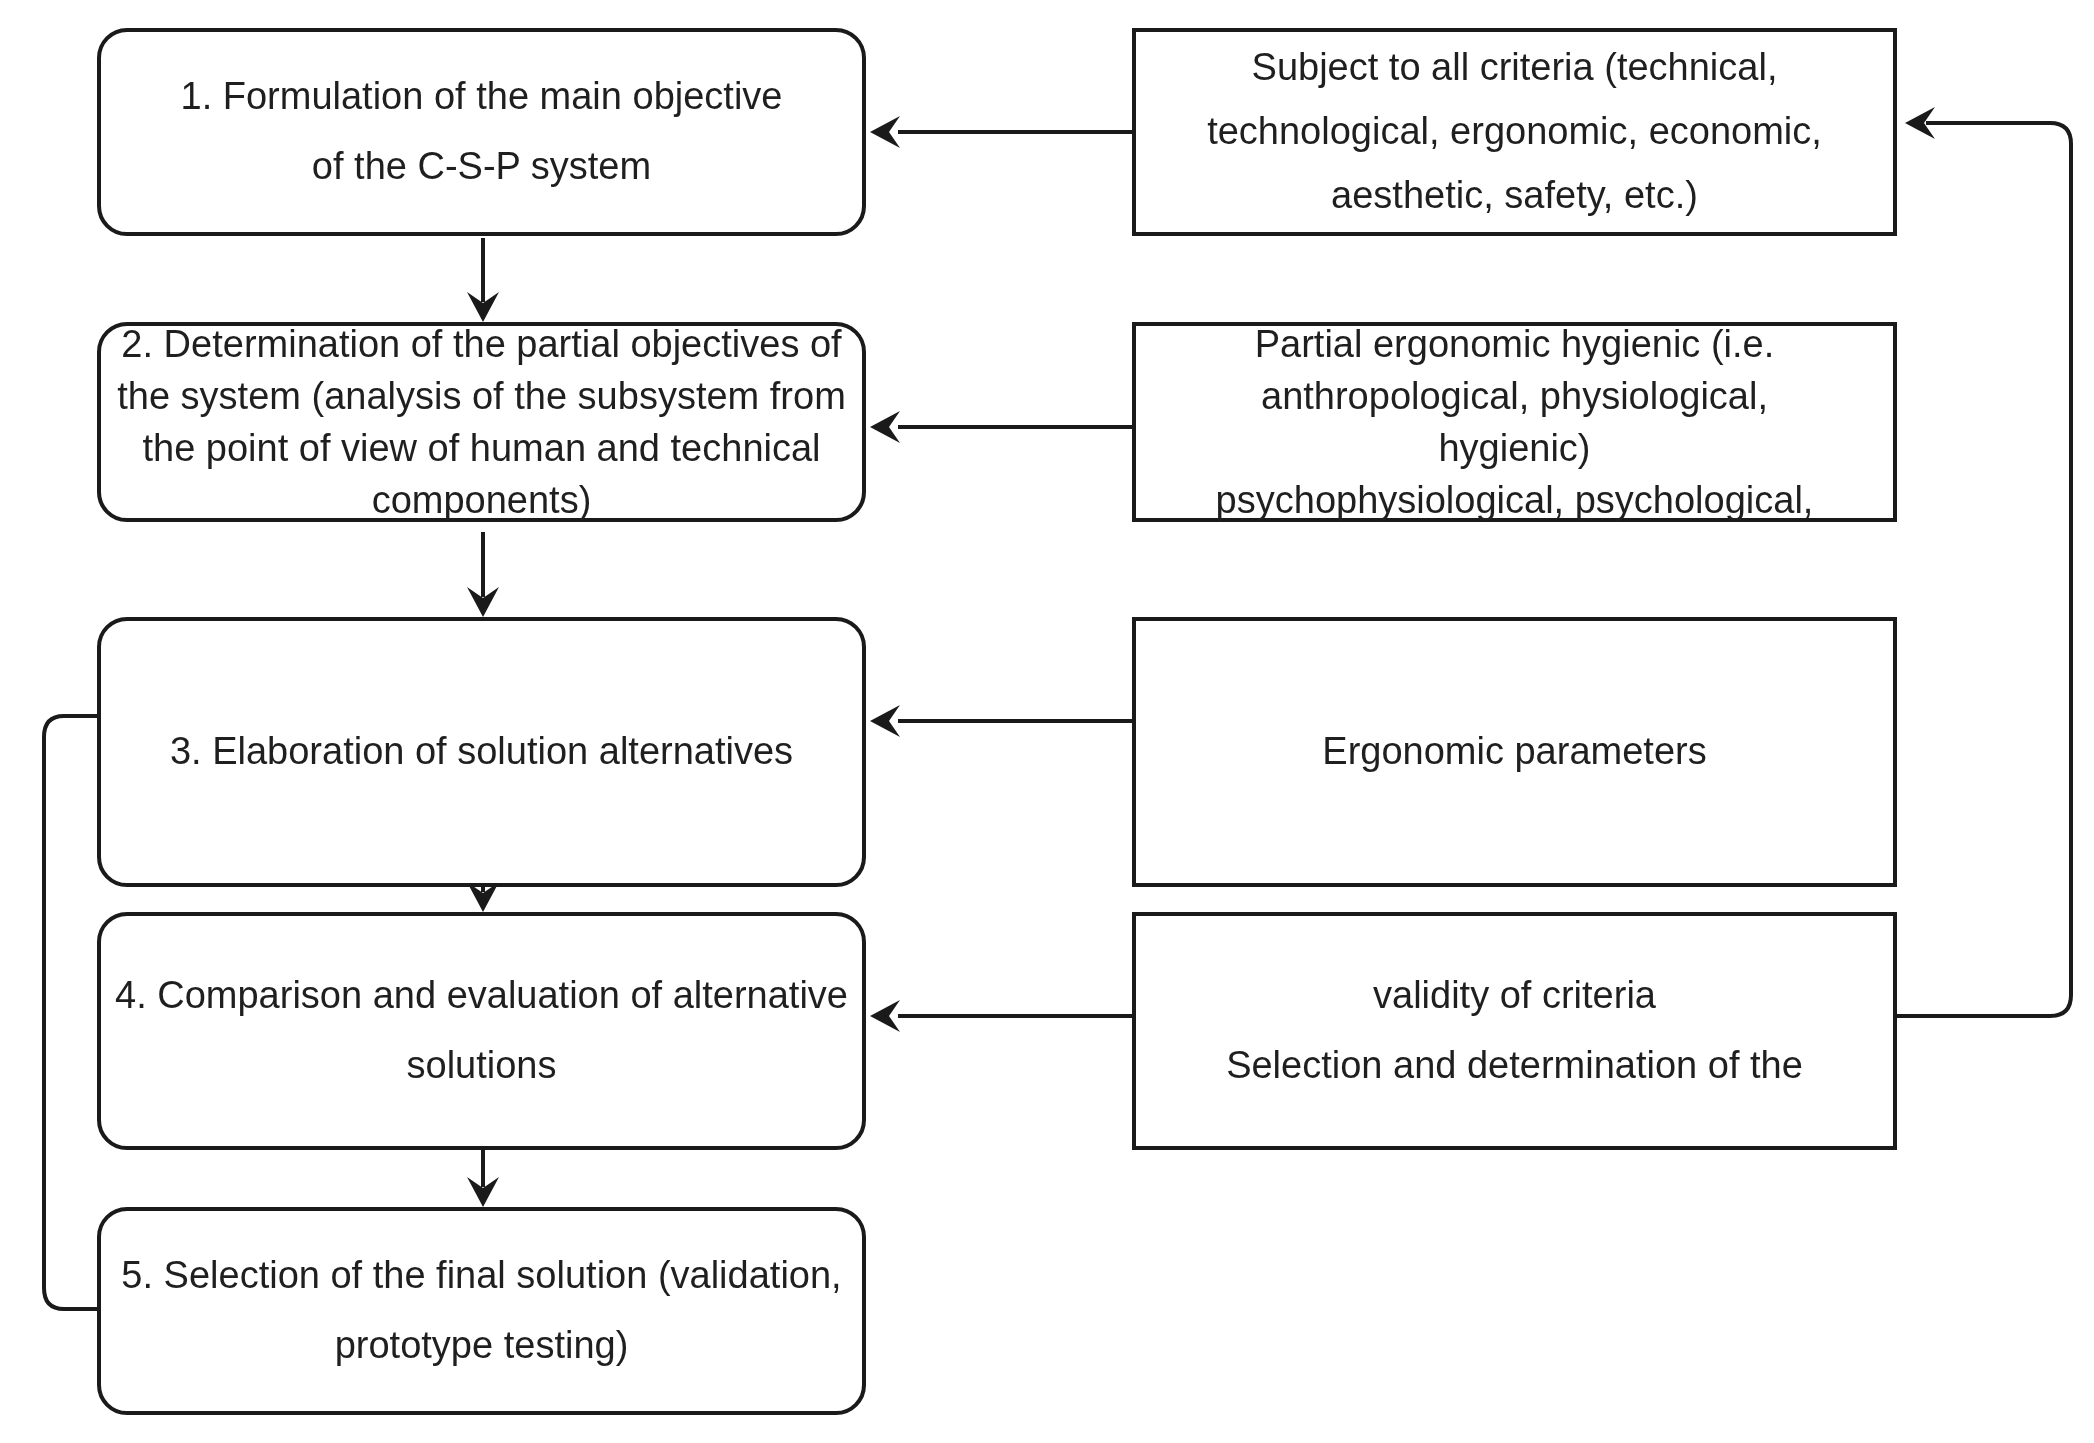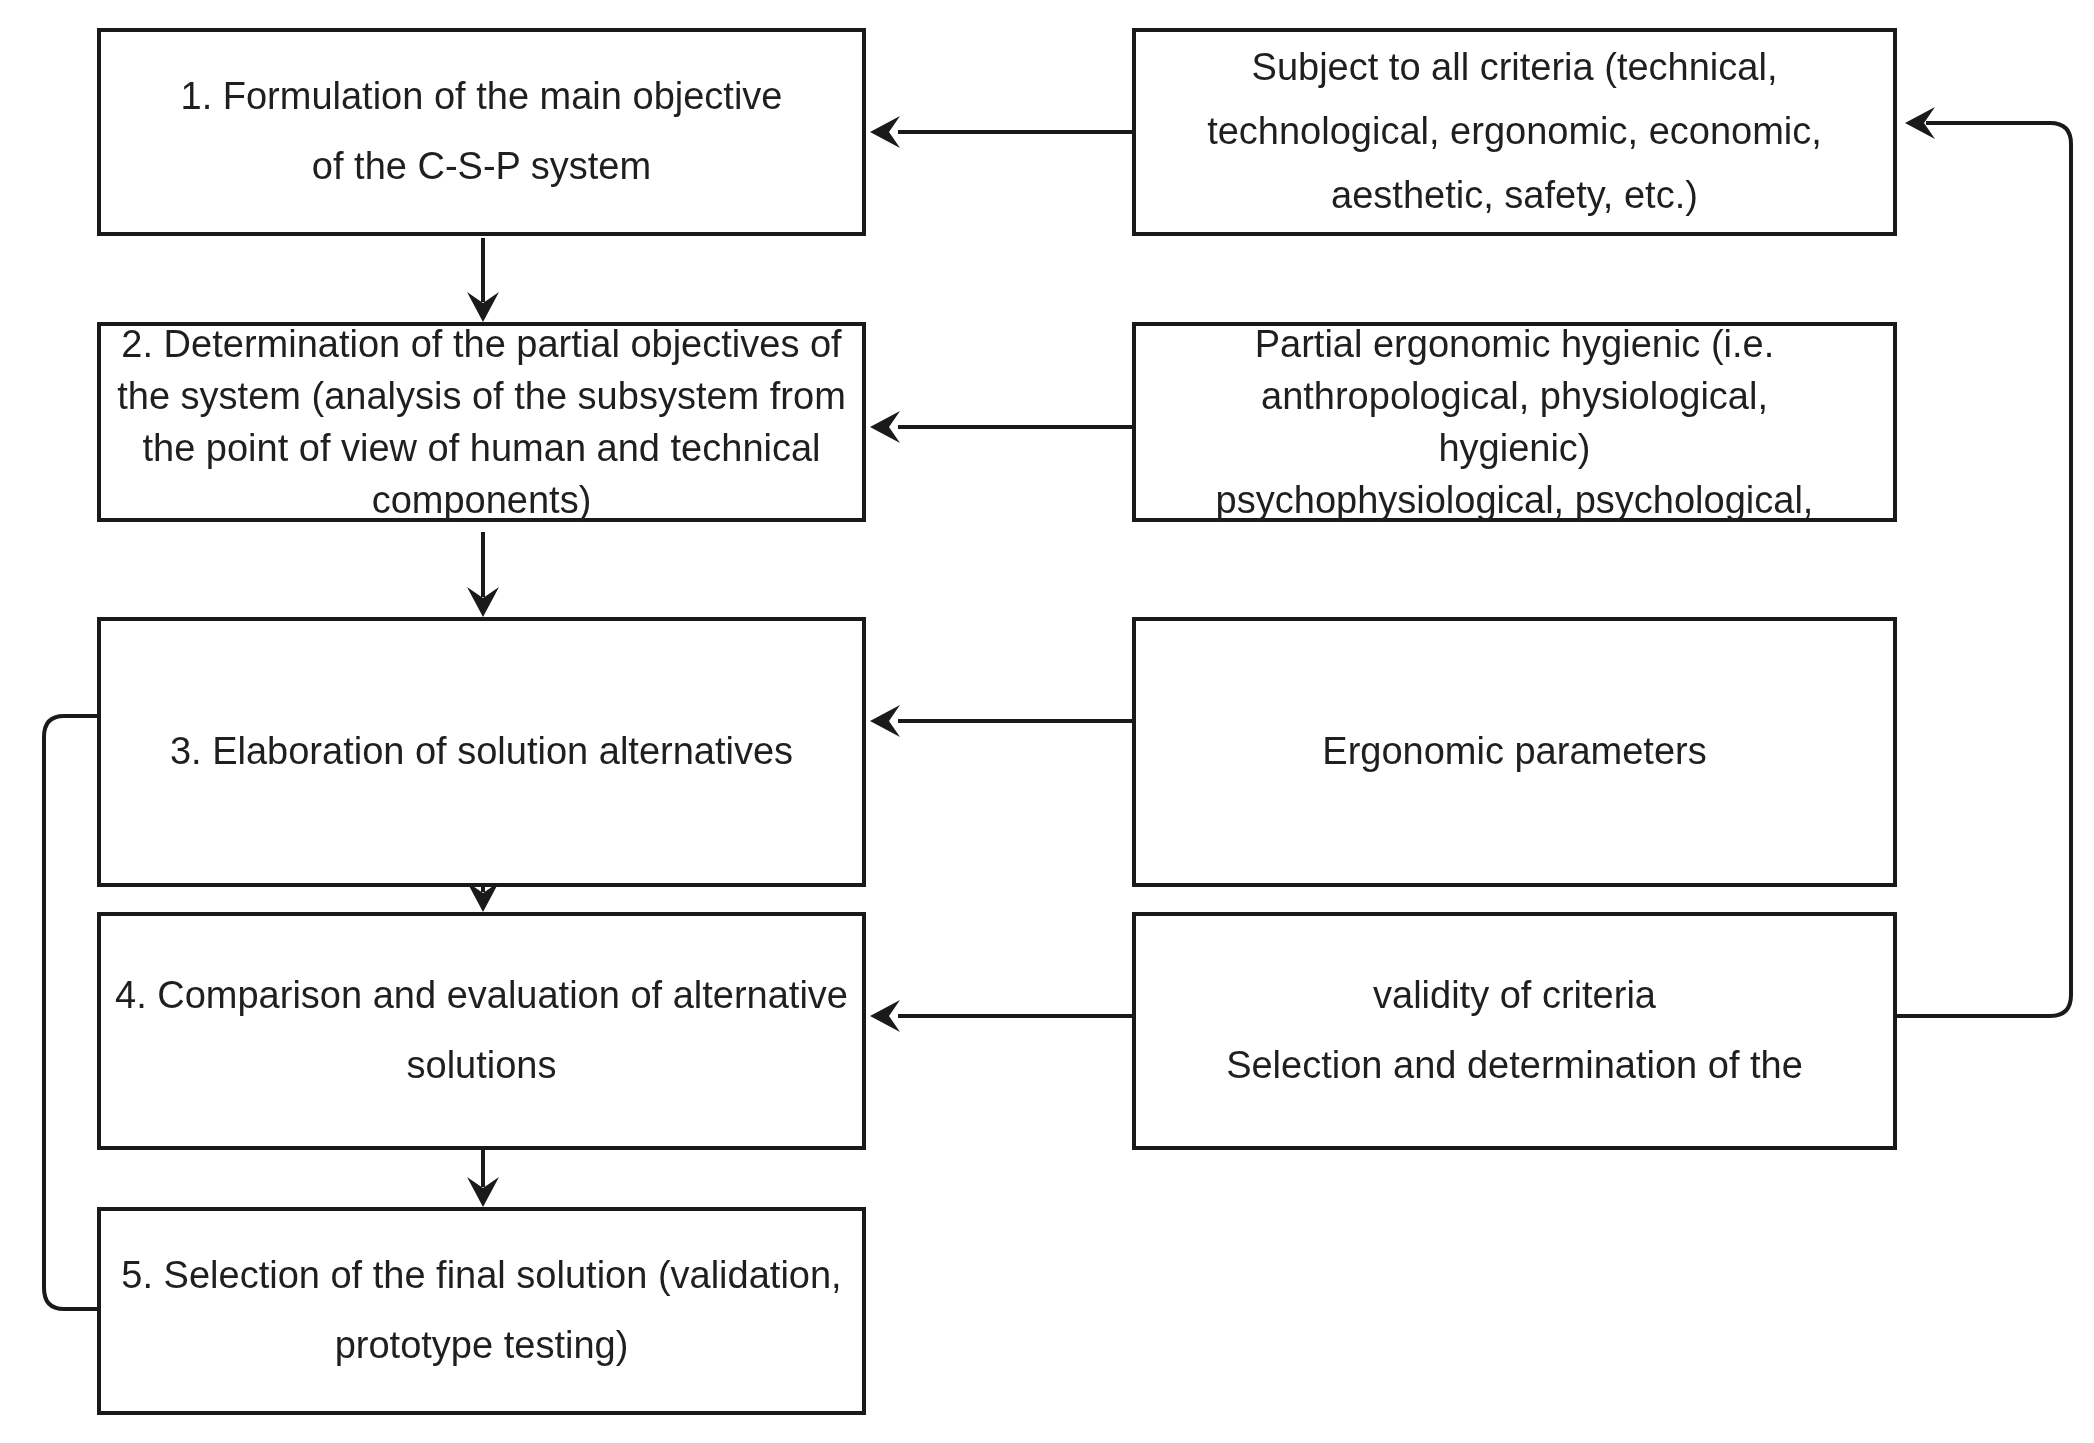--- a/index.html
+++ b/index.html
@@ -36,21 +36,21 @@
   .box-text {
     font-size: 38px;
     width: 100%;
     padding: 0 14px;
   }
   .lines-1 .box-text { line-height: 1.84; }
   .lines-2 .box-text { line-height: 1.84; }
   .lines-3 .box-text { line-height: 1.68; }
   .lines-4 .box-text { line-height: 1.37; }
 
-  .col-left  { left: 97px;  width: 769px; }
+  .col-left  { left: 97px;  width: 769px; border-radius: 30px; }
   .col-right { left: 1132px; width: 765px; }
   .row1 { top: 28px;   height: 208px; }
   .row2 { top: 322px;  height: 200px; }
   .row3 { top: 617px;  height: 270px; }
   .row4 { top: 912px;  height: 238px; }
   .row5 { top: 1207px; height: 208px; }
 </style>
 </head>
 <body>
 

